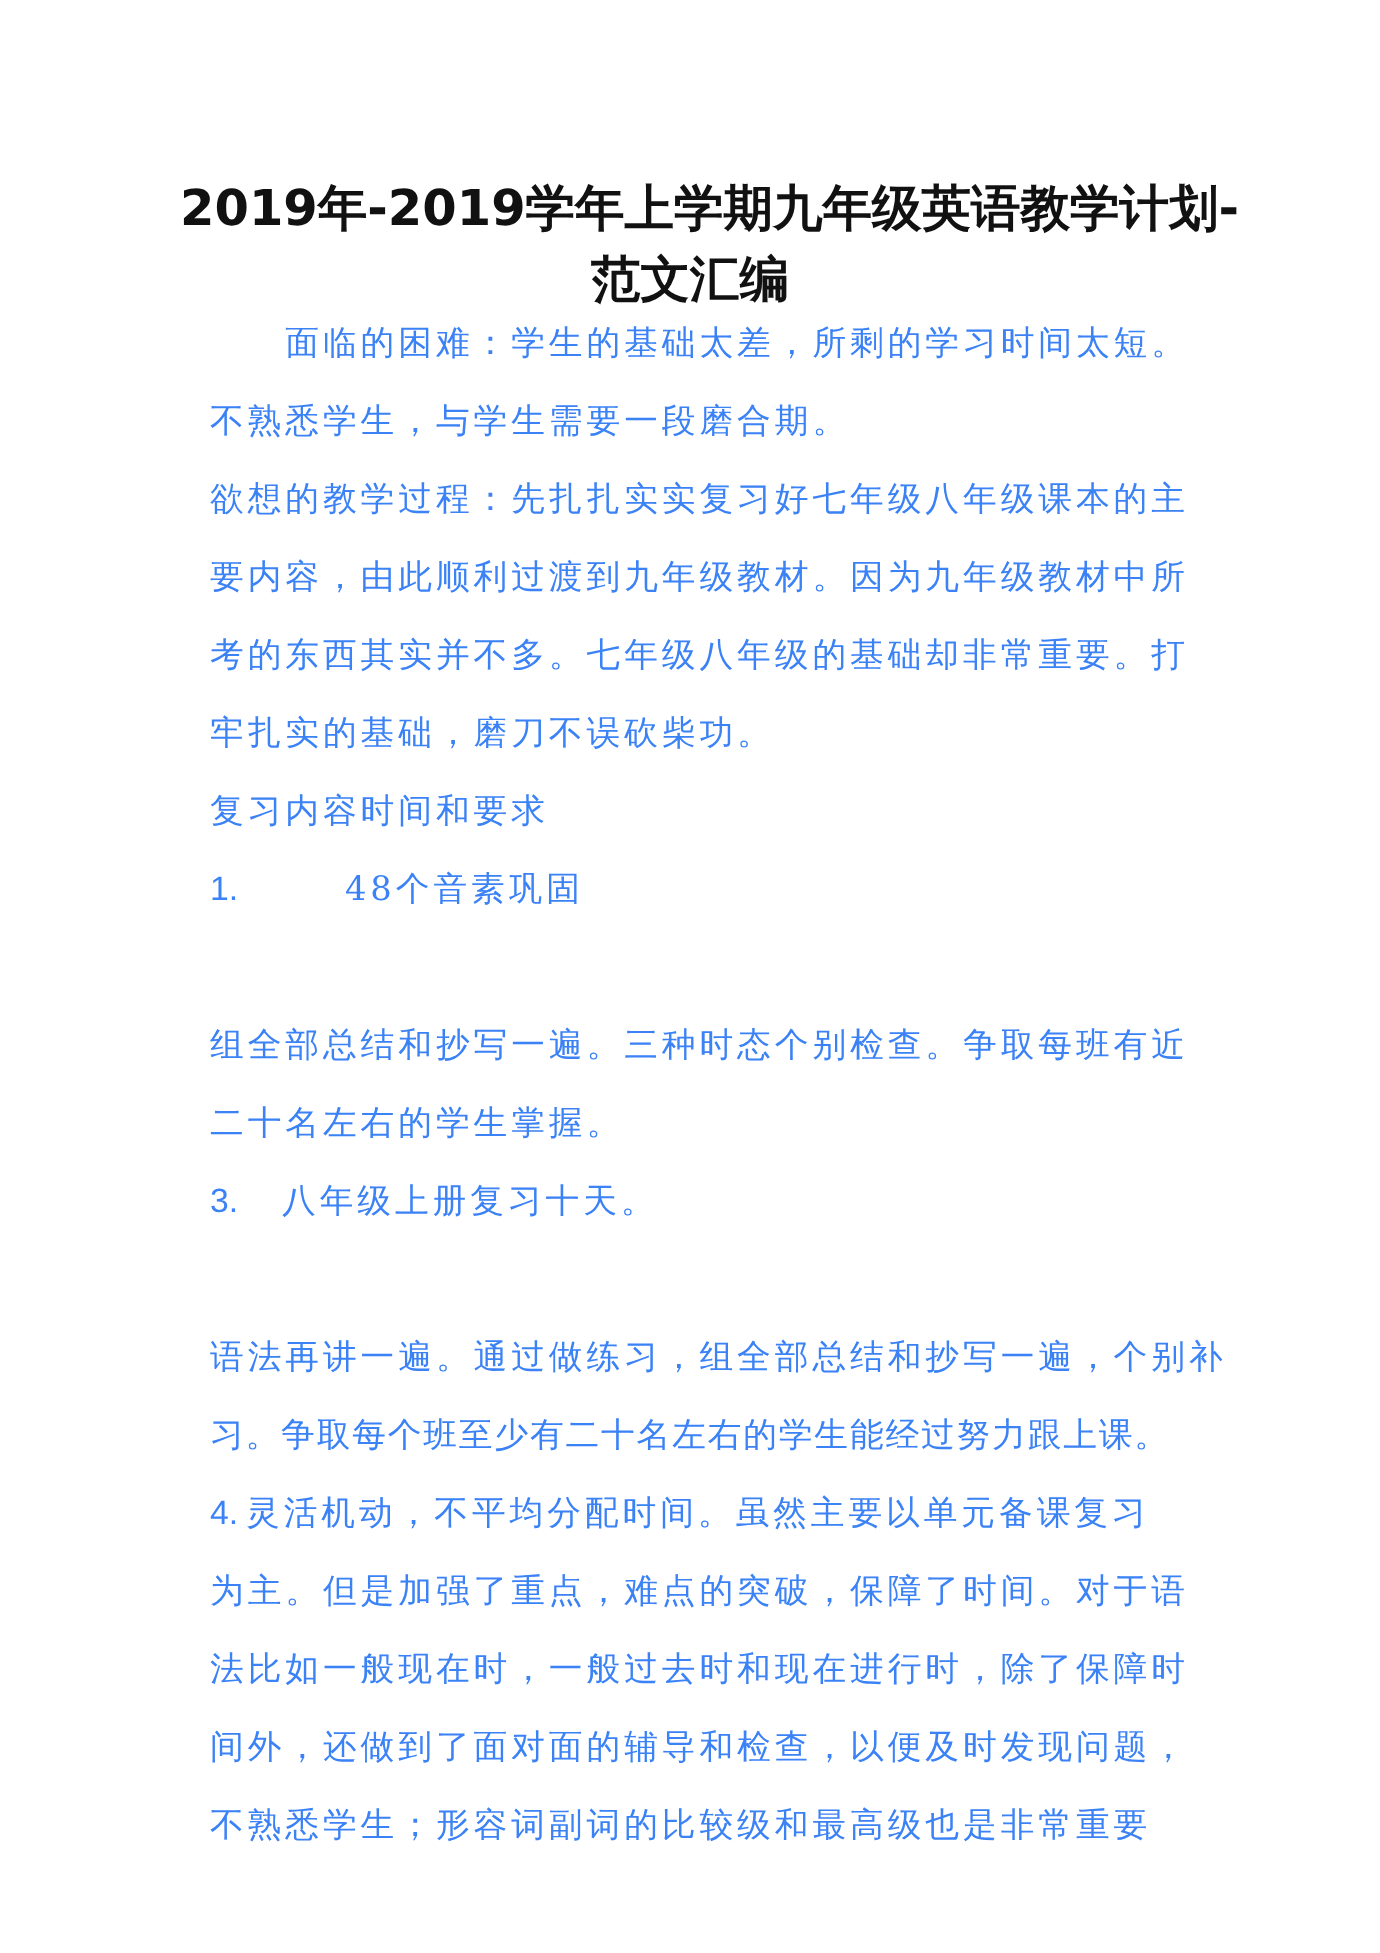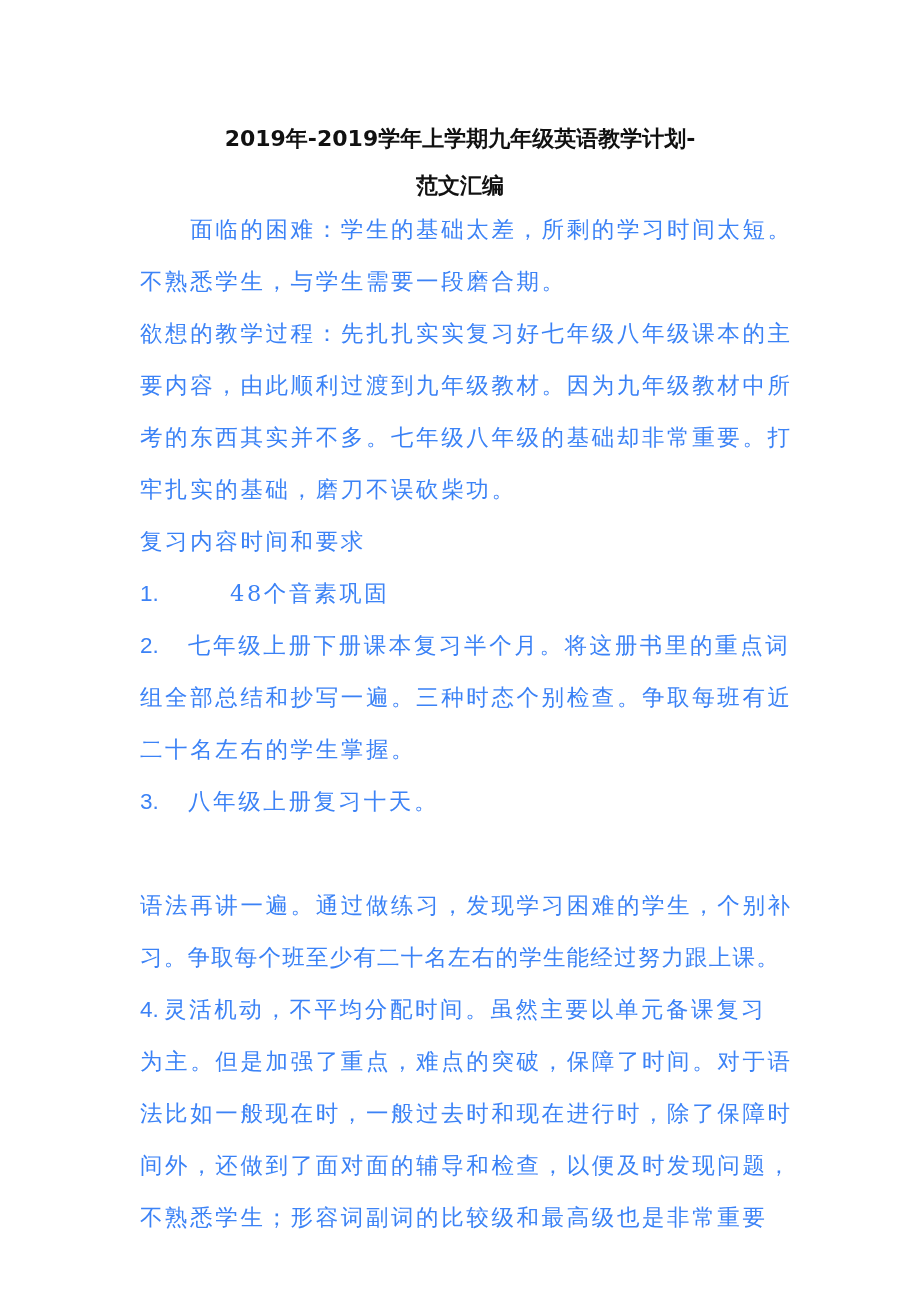--- a/index.html
+++ b/index.html
@@ -22,21 +22,21 @@
       width: 920px;
       height: 1302px;
     }
     .title {
       position: absolute;
       left: 120px;
       width: 680px;
       text-align: center;
       font-family: "DejaVu Sans", "Liberation Sans", sans-serif;
       font-weight: bold;
-      font-size: 22px;
+      font-size: 33px;
       letter-spacing: 0px;
       line-height: 40px;
       color: #111111;
       white-space: nowrap;
     }
     .title-line-1 { top: 119px; }
     .title-line-2 { top: 166px; }
     .line {
       position: absolute;
       left: 140px;
@@ -66,32 +66,29 @@
   <div class="line" style="top:266px">不熟悉学生，与学生需要一段磨合期。</div>
   <div class="line" style="top:318px">欲想的教学过程：先扎扎实实复习好七年级八年级课本的主</div>
   <div class="line" style="top:370px">要内容，由此顺利过渡到九年级教材。因为九年级教材中所</div>
   <div class="line" style="top:474px">牢扎实的基础，磨刀不误砍柴功。</div>
   <div class="line" style="top:422px">考的东西其实并不多。七年级八年级的基础却非常重要。打</div>
   <div class="line" style="top:526px">复习内容时间和要求</div>
 
   <div class="line" style="top:578px">
     <span class="num num-wide">1.</span><span class="num" style="letter-spacing:2.6px;font-family:'DejaVu Serif','Liberation Serif',serif;margin-left:42px;">48个音素巩固</span>
   </div>
-  <div class="line" style="top:630px">
-    <span class="num num-wide">2.</span><span>七年级上册下册课本复习半个月。将这册书里的重点词</span>
-  </div>
 
   <div class="line" style="top:682px">组全部总结和抄写一遍。三种时态个别检查。争取每班有近</div>
   <div class="line" style="top:734px">二十名左右的学生掌握。</div>
 
   <div class="line" style="top:786px">
     <span class="num num-wide">3.</span><span>八年级上册复习十天。</span>
   </div>
 
-  <div class="line" style="top:890px">语法再讲一遍。通过做练习，发现学习困难的学生，个别补</div>
+  <div class="line" style="top:890px">语法再讲一遍。通过做练习，组全部总结和抄写一遍，个别补</div>
   <div class="line" style="top:942px; letter-spacing:1.2px;">习。争取每个班至少有二十名左右的学生能经过努力跟上课。</div>
 
   <div class="line" style="top:994px">
     <span class="num num-tight">4.</span><span>灵活机动，不平均分配时间。虽然主要以单元备课复习</span>
   </div>
 
   <div class="line" style="top:1046px">为主。但是加强了重点，难点的突破，保障了时间。对于语</div>
   <div class="line" style="top:1098px">法比如一般现在时，一般过去时和现在进行时，除了保障时</div>
   <div class="line" style="top:1150px">间外，还做到了面对面的辅导和检查，以便及时发现问题，</div>
   <div class="line" style="top:1202px">不熟悉学生；形容词副词的比较级和最高级也是非常重要</div>

